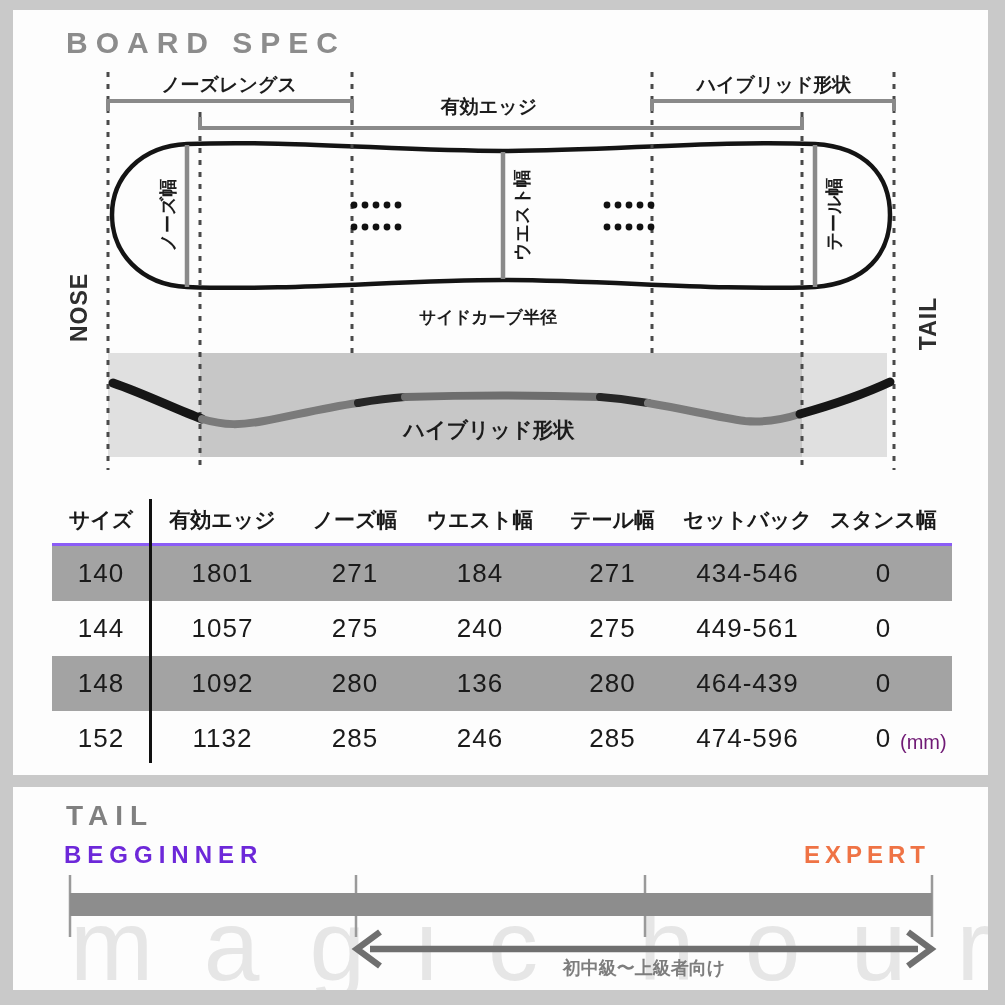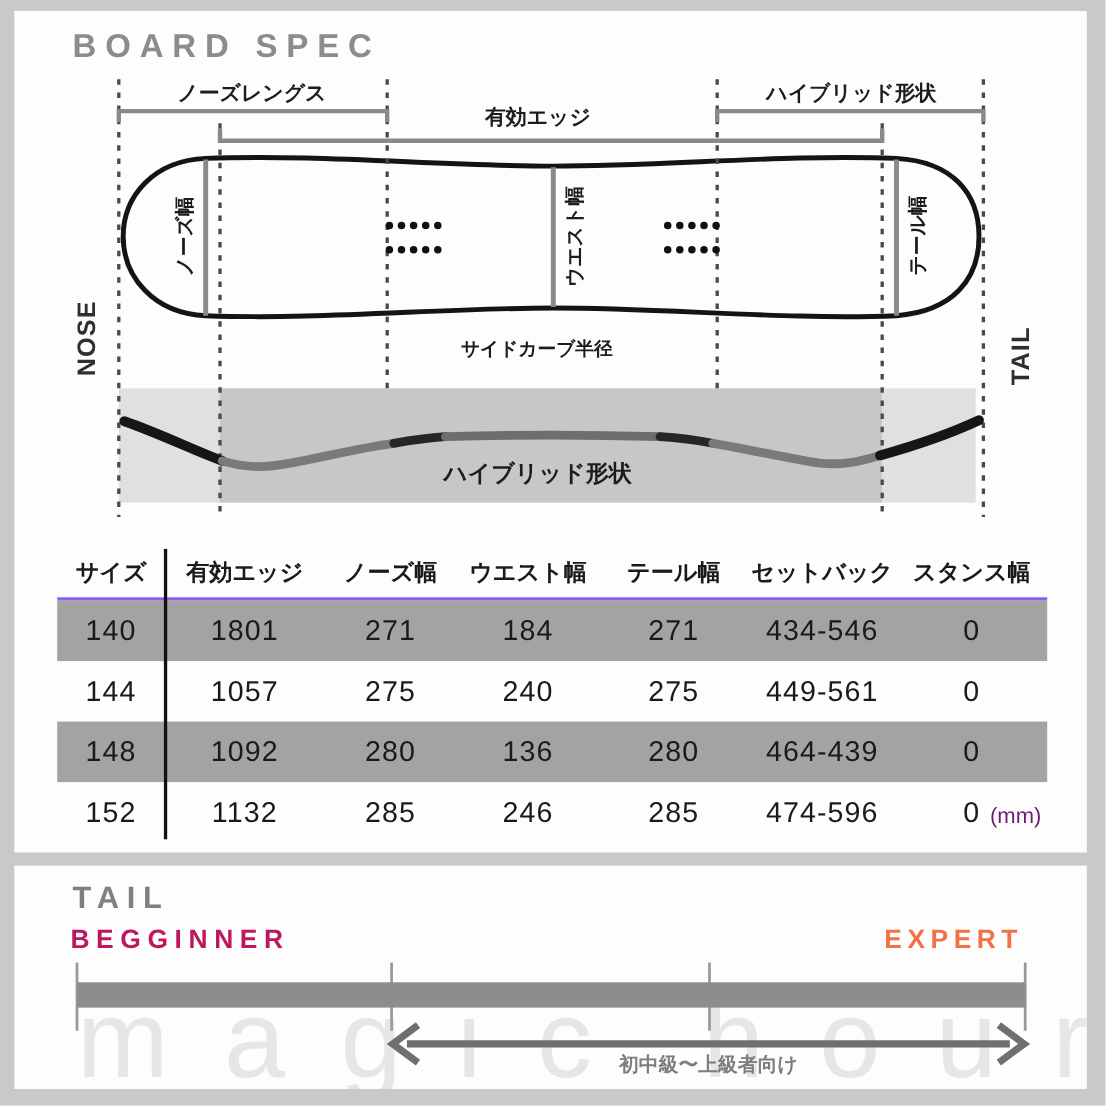--- a/index.html
+++ b/index.html
@@ -40,21 +40,21 @@
   .trow{height:55px;}
   .trow.alt{background:#a3a3a3;}
   .tcell{display:flex;align-items:center;justify-content:center;}
   .thead .tcell{font-weight:bold;font-size:21px;}
   .trow .tcell{font-size:26px;letter-spacing:1px;}
   #col-divider{left:149px;top:499px;width:3px;height:264px;background:#111;}
   #unit-note{left:900px;top:731px;font-size:20px;color:#701a75;}
 
   
   #level-title{left:66px;top:800px;font-size:28px;font-weight:bold;letter-spacing:7px;color:#808080;}
-  #beginner-label{left:64px;top:841px;font-size:24px;font-weight:bold;letter-spacing:6px;color:#be185d;}
+  #beginner-label{left:64px;top:841px;font-size:24px;font-weight:bold;letter-spacing:6px;color:#6d28d9;}
   #expert-label{right:75px;top:841px;font-size:24px;font-weight:bold;letter-spacing:5px;color:#ef7345;}
   #range-note{left:494px;top:956px;width:300px;text-align:center;font-size:18px;font-weight:bold;color:#7d7d7d;white-space:nowrap;}
 
   #watermark{
     position:absolute;left:57px;top:108px;width:920px;
     display:flex;justify-content:space-between;
     font-size:100px;line-height:1;color:#e6e6e6;font-weight:400;
   }
   svg{display:block;}
 </style>

